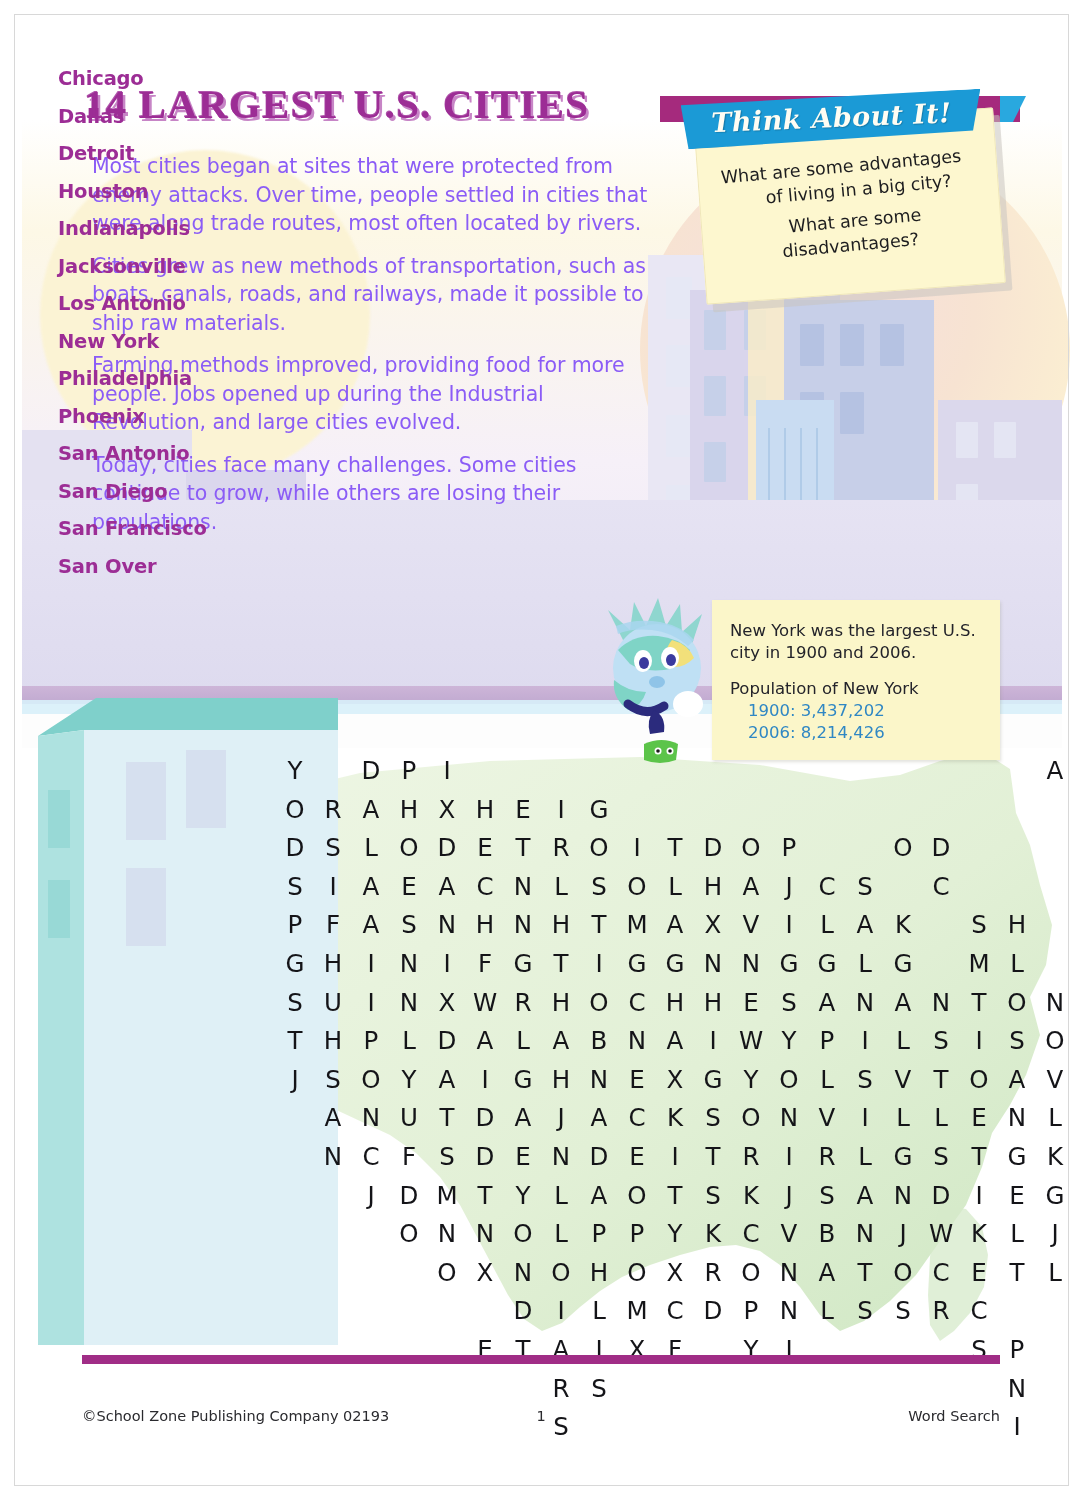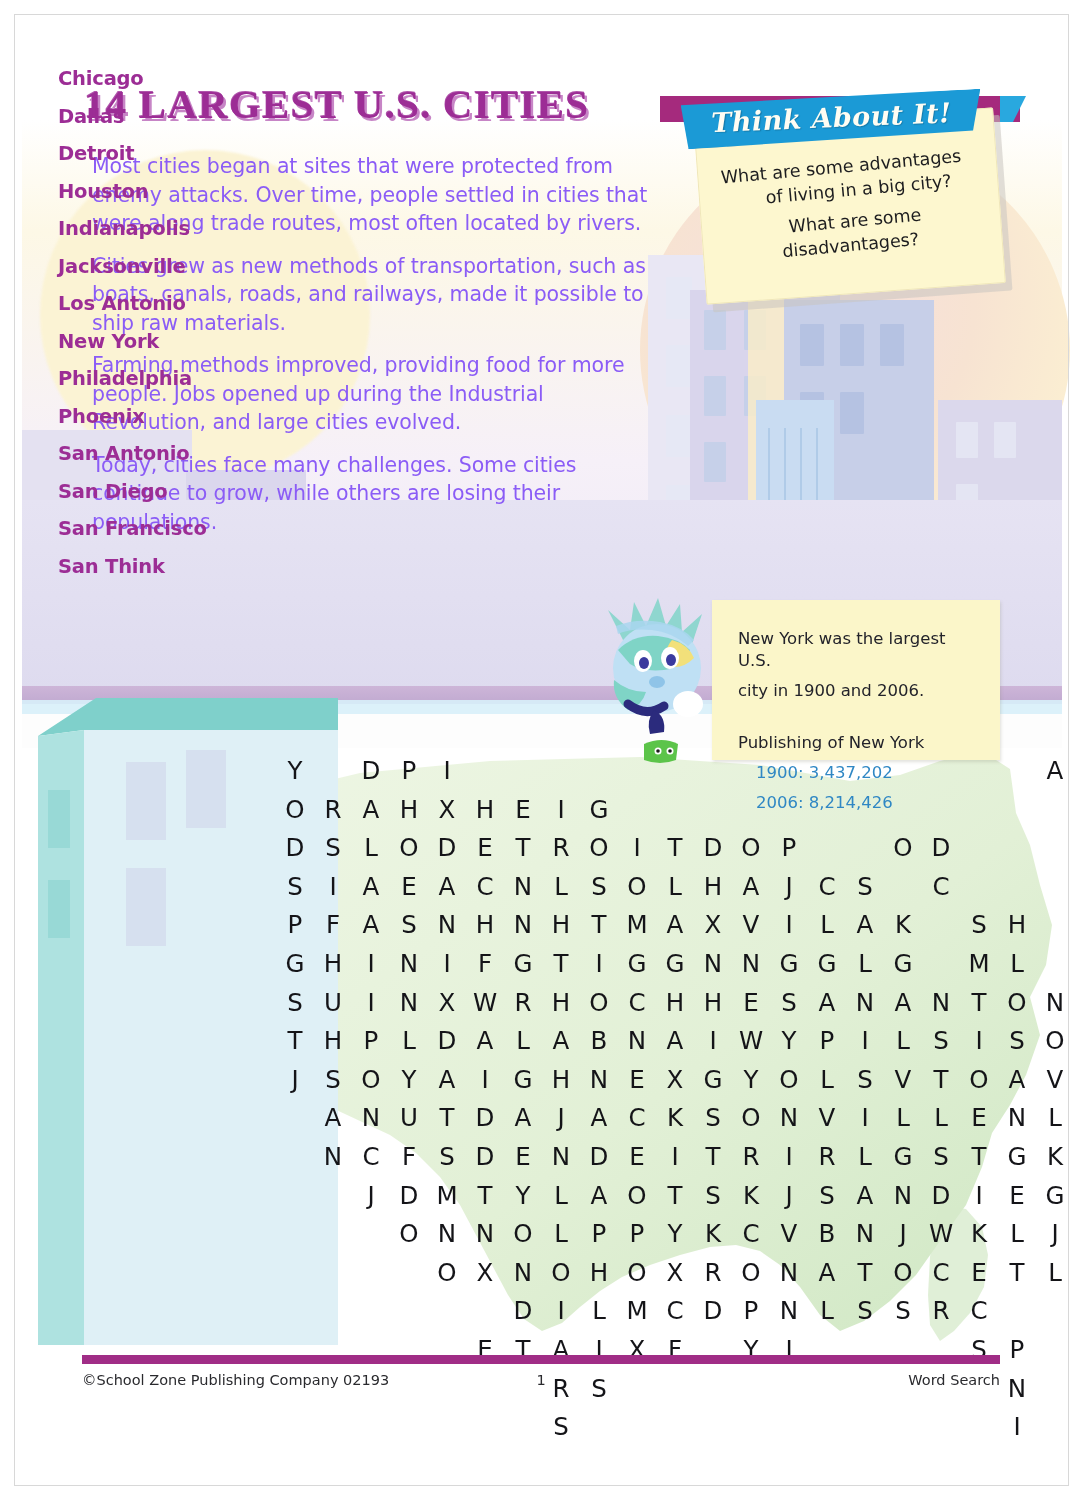--- a/index.html
+++ b/index.html
@@ -144,21 +144,21 @@
 
   
   .fact{
     position:absolute; left:712px; top:600px; width:288px; height:160px;
     background:#fbf6c9; z-index:22;
     box-shadow: 1px 2px 3px rgba(140,140,120,.25);
   }
   .fact p{
     font-family:"DejaVu Sans", sans-serif;
     font-size:16.5px; line-height:22px; color:#23232a;
-    margin:8px;
+    margin:0;
   }
   .fact .pad{ padding:20px 16px 0 18px; }
   .fact .gap{ height:14px; }
   .fact .num{ color:#2f87c4; padding-left:18px; display:block; }
 
   
   .globe{ position:absolute; left:600px; top:596px; width:120px; height:176px; z-index:21; }
 
   
   .panel{ position:absolute; left:38px; top:690px; width:300px; height:655px; z-index:18; }
@@ -196,21 +196,21 @@
     font-family:"DejaVu Sans", sans-serif;
   }
   .grid .row span.blank{ color:transparent; }
 
   
   .foot-rule{
     position:absolute; left:82px; top:1355px; width:918px; height:9px;
     background:#a02d86; z-index:40;
   }
   .foot{
-    position:absolute; left:82px; top:1372px; width:918px; height:26px;
+    position:absolute; left:82px; top:1408px; width:918px; height:26px;
     z-index:40;
     font-family:"DejaVu Sans", sans-serif;
     font-size:14.5px; color:#2a2a2e;
   }
   .foot .left{ position:absolute; left:0; top:0; }
   .foot .mid{ position:absolute; left:50%; transform:translateX(-50%); top:0; }
   .foot .right{ position:absolute; right:0; top:0; }
 </style>
 </head>
 <body>
@@ -344,21 +344,21 @@
       <circle cx="58" cy="155" r="1.8" fill="#1c1c1c"></circle>
       <circle cx="70" cy="155" r="1.8" fill="#1c1c1c"></circle>
     </g>
   </svg>
 
   <div class="fact">
     <div class="pad">
       <p>New York was the largest U.S.</p>
       <p>city in 1900 and 2006.</p>
       <div class="gap"></div>
-      <p>Publishing of New York</p>
+      <p>Population of New York</p>
       <p class="num">1900: 3,437,202</p>
       <p class="num">2006: 8,214,426</p>
     </div>
   </div>
 
   <svg class="panel" viewBox="0 0 300 655">
     <polygon points="0,46 58,8 300,8 300,40 46,40" fill="#7fd0cb"></polygon>
     <polygon points="0,46 46,40 46,655 0,655" fill="#aee2e0"></polygon>
     <rect x="46" y="40" width="254" height="615" fill="#dff0f6"></rect>
     <rect x="46" y="40" width="254" height="615" fill="url(#pg)" opacity="0"></rect>
@@ -376,21 +376,21 @@
     <li>Houston</li>
     <li>Indianapolis</li>
     <li>Jacksonville</li>
     <li>Los Antonio</li>
     <li>New York</li>
     <li>Philadelphia</li>
     <li>Phoenix</li>
     <li>San Antonio</li>
     <li>San Diego</li>
     <li>San Francisco</li>
-    <li>San Think</li>
+    <li>San Over</li>
   </ul>
 
   <div class="grid" id="grid">
       <div class="row"><span>Y</span><span class="blank">&nbsp;</span><span>D</span><span>P</span><span>I</span><span class="blank">&nbsp;</span><span class="blank">&nbsp;</span><span class="blank">&nbsp;</span><span class="blank">&nbsp;</span><span class="blank">&nbsp;</span><span class="blank">&nbsp;</span><span class="blank">&nbsp;</span><span class="blank">&nbsp;</span><span class="blank">&nbsp;</span><span class="blank">&nbsp;</span><span class="blank">&nbsp;</span><span class="blank">&nbsp;</span><span class="blank">&nbsp;</span><span class="blank">&nbsp;</span><span class="blank">&nbsp;</span><span>A</span><span>T</span></div>
       <div class="row"><span>O</span><span>R</span><span>A</span><span>H</span><span>X</span><span>H</span><span>E</span><span>I</span><span>G</span><span class="blank">&nbsp;</span><span class="blank">&nbsp;</span><span class="blank">&nbsp;</span><span class="blank">&nbsp;</span><span class="blank">&nbsp;</span><span class="blank">&nbsp;</span><span class="blank">&nbsp;</span><span class="blank">&nbsp;</span><span class="blank">&nbsp;</span><span class="blank">&nbsp;</span><span class="blank">&nbsp;</span><span class="blank">&nbsp;</span><span>R</span></div>
       <div class="row"><span>D</span><span>S</span><span>L</span><span>O</span><span>D</span><span>E</span><span>T</span><span>R</span><span>O</span><span>I</span><span>T</span><span>D</span><span>O</span><span>P</span><span class="blank">&nbsp;</span><span class="blank">&nbsp;</span><span>O</span><span>D</span><span class="blank">&nbsp;</span><span class="blank">&nbsp;</span><span class="blank">&nbsp;</span><span>S</span></div>
       <div class="row"><span>S</span><span>I</span><span>A</span><span>E</span><span>A</span><span>C</span><span>N</span><span>L</span><span>S</span><span>O</span><span>L</span><span>H</span><span>A</span><span>J</span><span>C</span><span>S</span><span class="blank">&nbsp;</span><span>C</span><span class="blank">&nbsp;</span><span class="blank">&nbsp;</span><span class="blank">&nbsp;</span><span>A</span></div>
       <div class="row"><span>P</span><span>F</span><span>A</span><span>S</span><span>N</span><span>H</span><span>N</span><span>H</span><span>T</span><span>M</span><span>A</span><span>X</span><span>V</span><span>I</span><span>L</span><span>A</span><span>K</span><span class="blank">&nbsp;</span><span>S</span><span>H</span><span class="blank">&nbsp;</span><span>A</span></div>
       <div class="row"><span>G</span><span>H</span><span>I</span><span>N</span><span>I</span><span>F</span><span>G</span><span>T</span><span>I</span><span>G</span><span>G</span><span>N</span><span>N</span><span>G</span><span>G</span><span>L</span><span>G</span><span class="blank">&nbsp;</span><span>M</span><span>L</span><span class="blank">&nbsp;</span><span>Q</span></div>
       <div class="row"><span>S</span><span>U</span><span>I</span><span>N</span><span>X</span><span>W</span><span>R</span><span>H</span><span>O</span><span>C</span><span>H</span><span>H</span><span>E</span><span>S</span><span>A</span><span>N</span><span>A</span><span>N</span><span>T</span><span>O</span><span>N</span><span>I</span></div>

